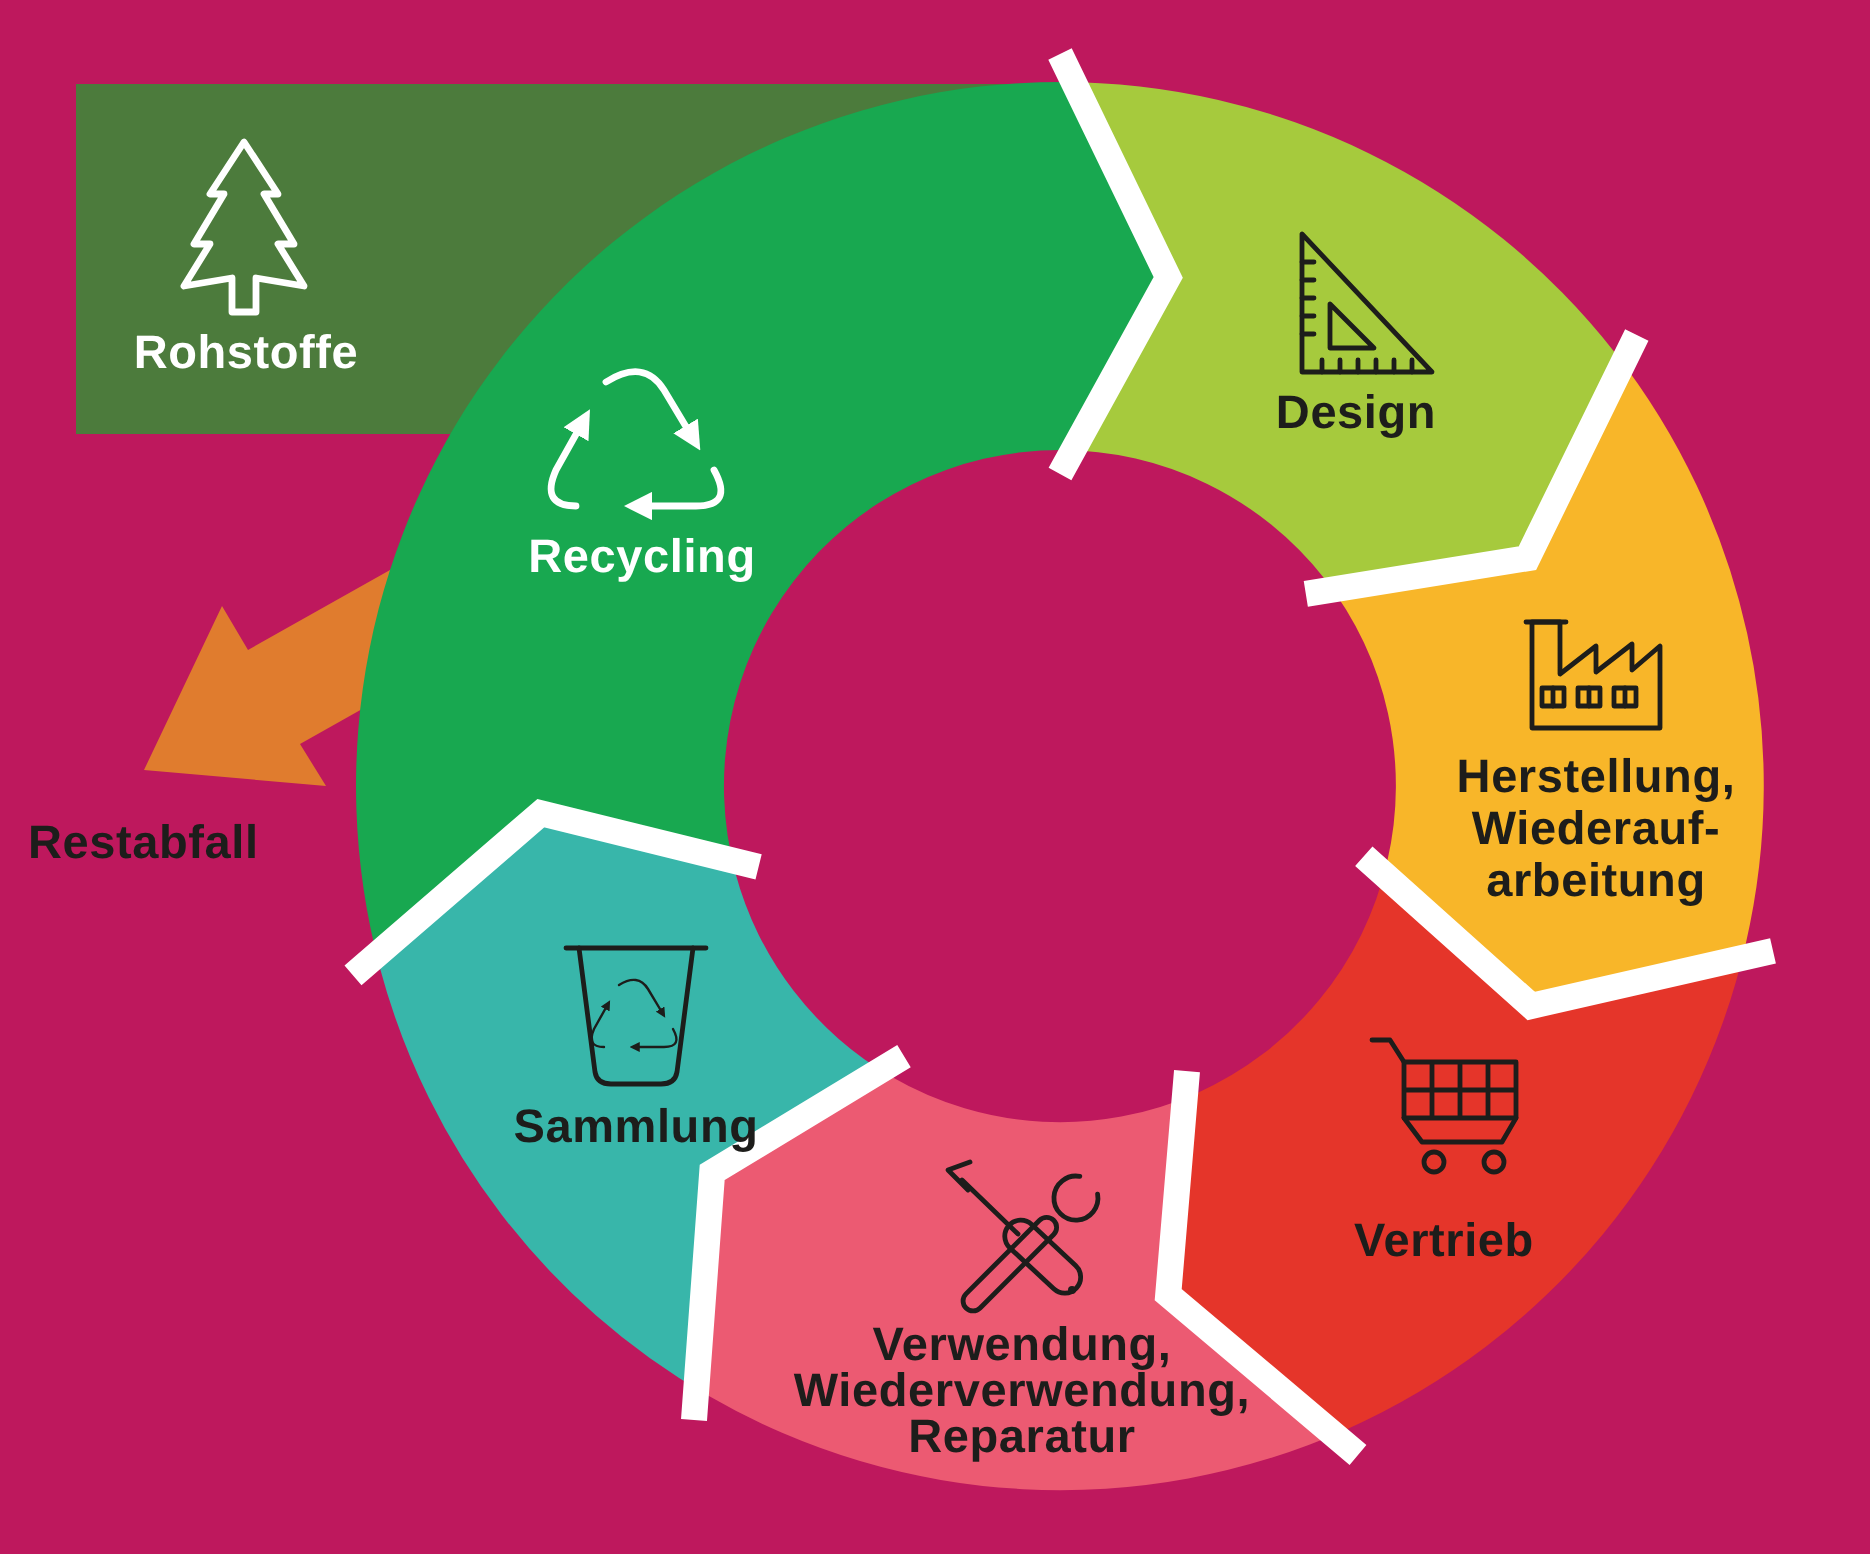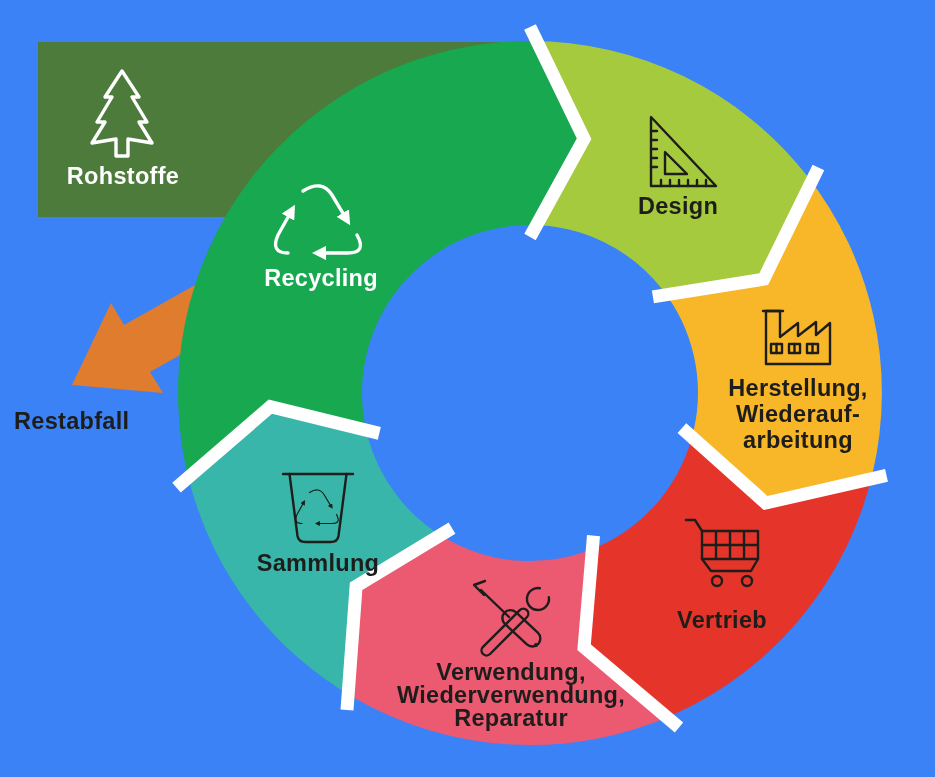--- a/index.html
+++ b/index.html
@@ -1,16 +1,16 @@
 <!DOCTYPE html>
 <html><head>
 <meta charset="utf-8">
 <style>
   html,body{margin:0;padding:0;background:#ffffff;}
-  .stage{position:relative;width:935px;height:777px;background:#3b82f6;overflow:hidden;
+  .stage{position:relative;width:935px;height:777px;background:#be185d;overflow:hidden;
          font-family:"Liberation Sans",sans-serif;}
   svg{display:block;}
   text{font-family:"Liberation Sans",sans-serif;font-weight:bold;letter-spacing:.3px;}
   .lbl{font-size:23.5px;}
   .seg-stroke{stroke:#ffffff;stroke-width:13;fill:none;stroke-linejoin:miter;stroke-linecap:butt;}
   .icon-dark{stroke:#1d1d1b;fill:none;stroke-width:2.4;stroke-linejoin:round;stroke-linecap:round;}
   .icon-light{stroke:#ffffff;fill:none;stroke-width:3.4;stroke-linejoin:round;stroke-linecap:round;}
 </style>
 </head>
 <body>

